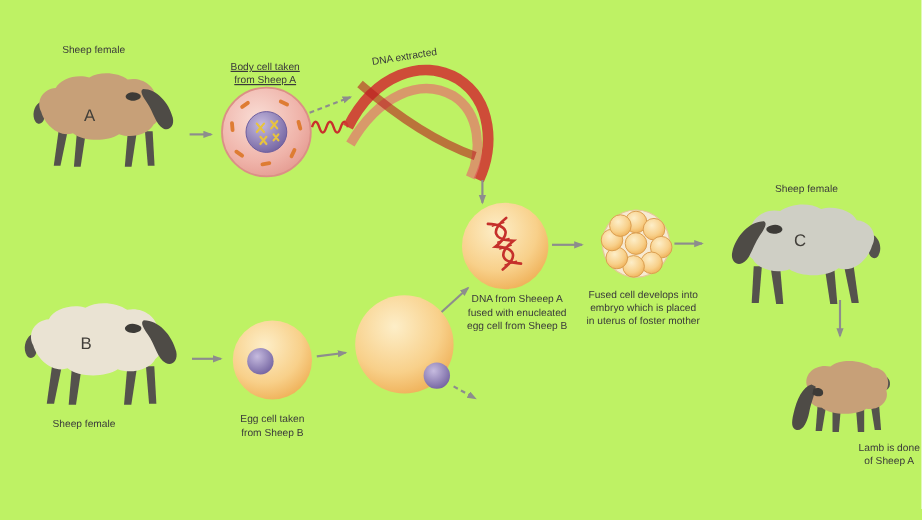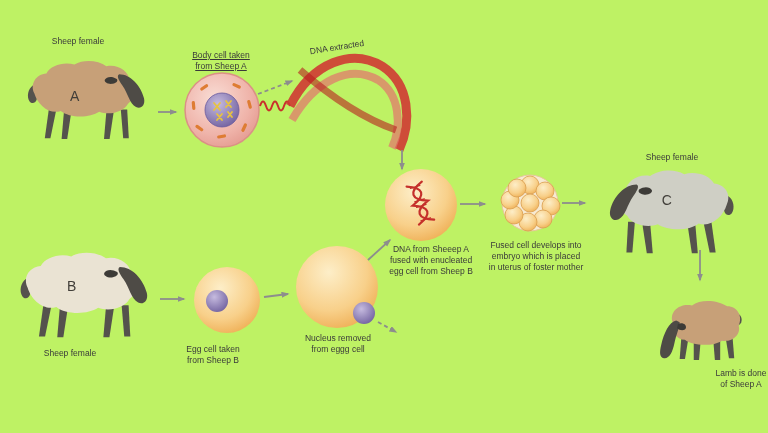--- a/index.html
+++ b/index.html
@@ -172,22 +172,20 @@
   <div class="label" style="left:431px; top:244px;">DNA from Sheeep A
 fused with enucleated
 egg cell from Sheep B</div>
 
   <div class="label" style="left:672px; top:152px;">Sheep female</div>
   <div class="letter" style="left:667px; top:192px;">C</div>
 
   <div class="letter" style="left:72px; top:278px;">B</div>
   <div class="label" style="left:70px; top:348px;">Sheep female</div>
 
-  <div class="label" style="left:213px; top:344px;">Egg cell taken
+  <div class="label" style="left:227px; top:344px;">Egg cell taken
 from Sheep B</div>
 
-  <div class="label" style="left:338px; top:333px;">Nucleus removed
-from eggg cell</div>
 
   <div class="label" style="left:697px; top:368px;margin-left:44px;">Lamb is done
 of Sheep A</div>
 
 </div>
 
 </body></html>

